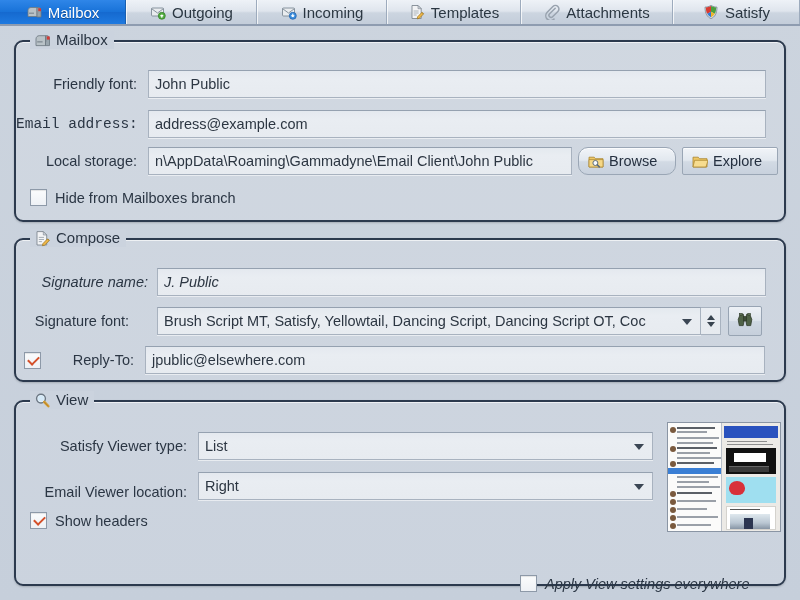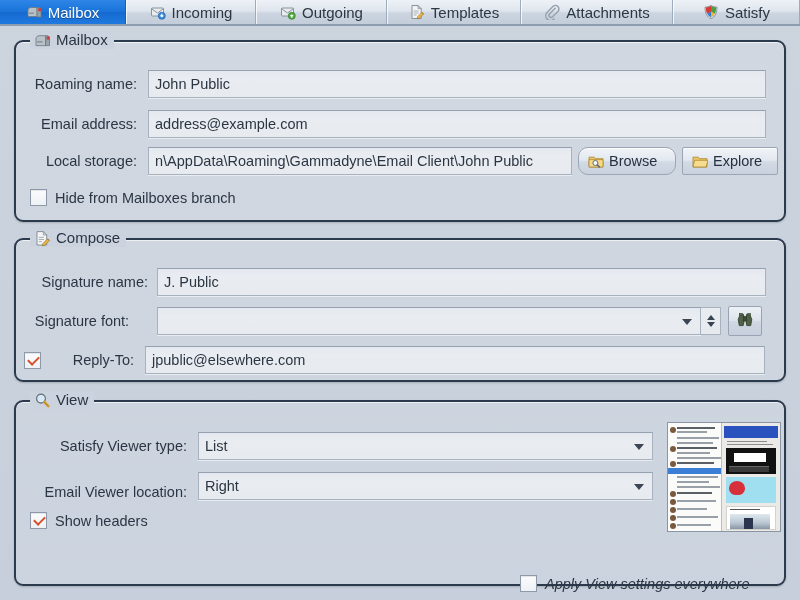--- a/index.html
+++ b/index.html
@@ -176,42 +176,42 @@
           <path d="M2 6.5c0-1.7 1.3-3 3-3h6v9H2z" fill="#b9c2c7" stroke="#6e7a82" stroke-width=".8"></path>
           <path d="M11 3.5h1.6c1.5 0 2.4 1.3 2.4 3v6.5H11z" fill="#97a3ab" stroke="#6e7a82" stroke-width=".8"></path>
           <rect x="12" y="4.2" width="3" height="3" fill="#d33b36"></rect>
           <rect x="11.6" y="4.2" width=".7" height="5" fill="#8a949b"></rect>
           <rect x="3" y="8.6" width="5" height="1.2" fill="#808b93"></rect>
         </svg>
       </span>
       <span>Mailbox</span>
     </div>
 
+    <div class="tab" style="flex:0 0 131px">
+      <span class="ticon">
+        <svg viewBox="0 0 16 16" width="16" height="16">
+          <rect x="1.5" y="4" width="12" height="8" rx="1" fill="#e9ecef" stroke="#7e8a95" stroke-width=".9"></rect>
+          <path d="M1.5 4.6 7.5 9l6-4.4" fill="none" stroke="#7e8a95" stroke-width=".9"></path>
+          <circle cx="11.8" cy="11.8" r="3.5" fill="#52ac3f" stroke="#2f7a26" stroke-width=".7"></circle>
+          <path d="M11.8 13.8v-3m0 0-1.4 1.4m1.4-1.4 1.4 1.4" stroke="#fff" stroke-width="1.1" fill="none"></path>
+        </svg>
+      </span>
+      <span>Outgoing</span>
+    </div>
+
     <div class="tab" style="flex:0 0 130px">
       <span class="ticon">
         <svg viewBox="0 0 16 16" width="16" height="16">
           <rect x="1.5" y="4" width="12" height="8" rx="1" fill="#e9ecef" stroke="#7e8a95" stroke-width=".9"></rect>
           <path d="M1.5 4.6 7.5 9l6-4.4" fill="none" stroke="#7e8a95" stroke-width=".9"></path>
           <circle cx="11.8" cy="11.8" r="3.5" fill="#3a8ddd" stroke="#1f5fa8" stroke-width=".7"></circle>
           <path d="M11.8 9.8v3m0 0-1.4-1.4m1.4 1.4 1.4-1.4" stroke="#fff" stroke-width="1.1" fill="none"></path>
         </svg>
       </span>
       <span>Incoming</span>
-    </div>
-
-    <div class="tab" style="flex:0 0 131px">
-      <span class="ticon">
-        <svg viewBox="0 0 16 16" width="16" height="16">
-          <rect x="1.5" y="4" width="12" height="8" rx="1" fill="#e9ecef" stroke="#7e8a95" stroke-width=".9"></rect>
-          <path d="M1.5 4.6 7.5 9l6-4.4" fill="none" stroke="#7e8a95" stroke-width=".9"></path>
-          <circle cx="11.8" cy="11.8" r="3.5" fill="#52ac3f" stroke="#2f7a26" stroke-width=".7"></circle>
-          <path d="M11.8 13.8v-3m0 0-1.4 1.4m1.4-1.4 1.4 1.4" stroke="#fff" stroke-width="1.1" fill="none"></path>
-        </svg>
-      </span>
-      <span>Outgoing</span>
     </div>
 
     <div class="tab" style="flex:0 0 134px">
       <span class="ticon">
         <svg viewBox="0 0 16 16" width="16" height="16">
           <path d="M3 1.5h6l3.2 3.2v9.8H3z" fill="#f2f3f5" stroke="#7a838d" stroke-width=".85"></path>
           <path d="M9 1.5v3.2h3.2z" fill="#d3d8de" stroke="#7a838d" stroke-width=".6"></path>
           <path d="M4.6 7h5M4.6 9h5M4.6 11h3" stroke="#9aa2ab" stroke-width=".8"></path>
           <path d="M8.6 12.8 13 8.3l1.6 1.6-4.4 4.5-2 .5z" fill="#f0b94a" stroke="#9a7320" stroke-width=".7"></path>
           <path d="m12.9 8.4 1.6 1.6" stroke="#9a7320" stroke-width=".7"></path>
@@ -251,26 +251,26 @@
           <path d="M11.5 3.7h1.5c1.6 0 2.5 1.4 2.5 3.3v6.6h-4z" fill="#99a5ad" stroke="#6e7a82" stroke-width=".85"></path>
           <rect x="12.5" y="4.4" width="3.2" height="3.2" fill="#d33b36"></rect>
           <rect x="12.1" y="4.4" width=".7" height="5.4" fill="#8a949b"></rect>
           <rect x="3.2" y="9.2" width="5.4" height="1.3" fill="#808b93"></rect>
         </svg>
       </span>
       <span>Mailbox</span>
     </div>
 
     <div class="row" style="left:0;top:28px;width:100%;">
-      <span class="lbl" style="width:121px;">Roaming name:</span>
+      <span class="lbl" style="width:121px;">Friendly font:</span>
       <span class="field" style="margin-left:11px;width:618px;">John Public</span>
     </div>
 
     <div class="row" style="left:0;top:68px;width:100%;">
-      <span class="lbl" style="width:121px;">Email address:</span>
+      <span class="lbl" style="width:121px;font-family:Liberation Mono, monospace;">Email address:</span>
       <span class="field" style="margin-left:11px;width:618px;">address@example.com</span>
     </div>
 
     <div class="row" style="left:0;top:105px;width:100%;">
       <span class="lbl" style="width:121px;">Local storage:</span>
       <span class="field" style="margin-left:11px;width:424px;">n\AppData\Roaming\Gammadyne\Email Client\John Public</span>
 
       <span class="btn" style="margin-left:6px;width:98px;border-radius:10px;">
         <span class="bicon">
           <svg viewBox="0 0 16 15" width="16" height="15">
@@ -307,28 +307,29 @@
           <path d="M3 1.6h6.3l3.4 3.4V15H3z" fill="#f3f4f6" stroke="#7a838d" stroke-width=".85"></path>
           <path d="M9.3 1.6V5h3.4z" fill="#d3d8de" stroke="#7a838d" stroke-width=".6"></path>
           <path d="M4.8 7.4h5.2M4.8 9.5h5.2M4.8 11.6h3.1" stroke="#9aa2ab" stroke-width=".85"></path>
           <path d="M9 13.5 13.6 8.8l1.7 1.7-4.7 4.7-2.2.5z" fill="#f0b94a" stroke="#9a7320" stroke-width=".75"></path>
           <path d="m13.5 8.9 1.7 1.7" stroke="#9a7320" stroke-width=".75"></path>
         </svg>
       </span>
       <span>Compose</span>
     </div>
 
-    <div class="row" style="left:0;top:28px;width:100%;">
+    <div class="row" style="left:0;top:28px;width:100%;font-style:italic;">
       <span class="lbl" style="width:132px;">Signature name:</span>
       <span class="field" style="margin-left:9px;width:609px;">J. Public</span>
     </div>
 
     <div class="row" style="left:0;top:66px;width:100%;">
       <span class="lbl" style="width:132px;text-align:center;">Signature font:</span>
       <span class="field combo" style="margin-left:9px;width:544px;padding-right:26px;">
+        <span style="overflow:hidden;text-overflow:clip;white-space:nowrap;display:block;width:100%;">Brush Script MT, Satisfy, Yellowtail, Dancing Script, Dancing Script OT, Coc</span>
         <span class="caret"></span>
       </span>
       <span class="spin"></span>
       <span class="binbtn" style="margin-left:7px;">
         <span>
           <svg viewBox="0 0 18 16" width="18" height="16">
             <path d="M4.2 2.3h3.2l.9 5.2-1.1 6.1H3.3L2.2 7.5z" fill="#4f6247" stroke="#2e3a29" stroke-width=".8"></path>
             <path d="M13.8 2.3h-3.2l-.9 5.2 1.1 6.1h3.9l1.1-6.1z" fill="#4f6247" stroke="#2e3a29" stroke-width=".8"></path>
             <rect x="7.6" y="4.6" width="2.8" height="4.4" fill="#3d4c37" stroke="#2e3a29" stroke-width=".7"></rect>
             <rect x="3.6" y="1.5" width="2.6" height="1.6" fill="#6a7f60" stroke="#2e3a29" stroke-width=".6"></rect>

